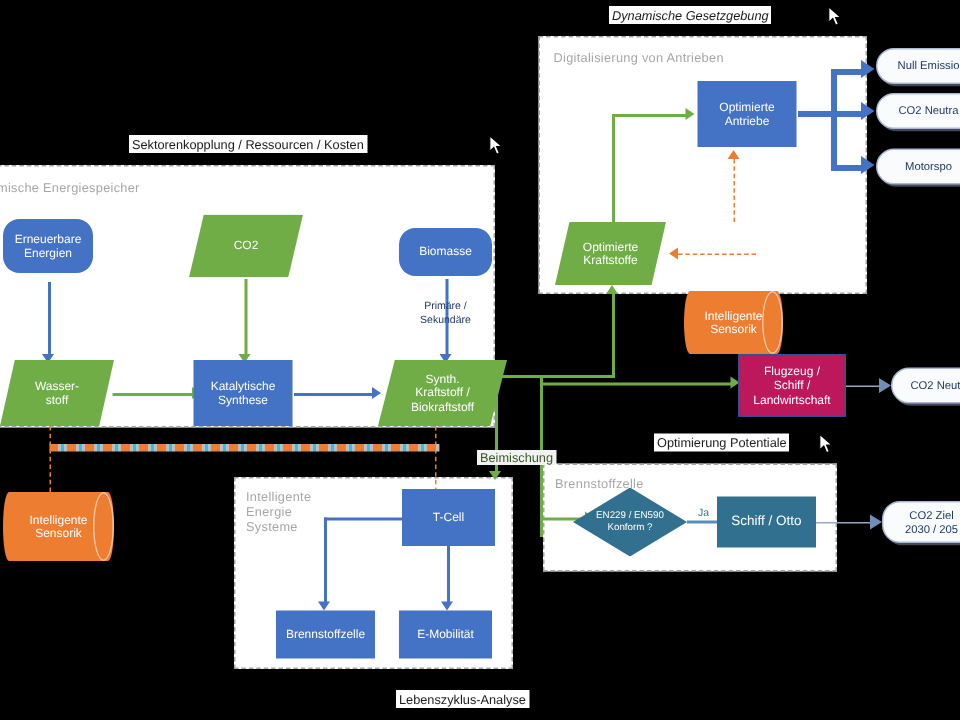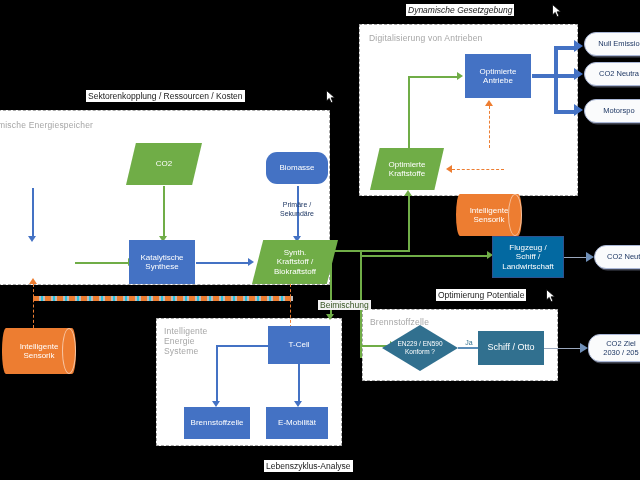--- a/index.html
+++ b/index.html
@@ -15,21 +15,21 @@
   .rule{position:absolute;height:0;border-top:1px solid #000;}
   .rule-cap{position:absolute;background:#fff;color:#1a1a1a;font-size:8.5px;
             padding:1px 2px;white-space:nowrap;border:0;}
 
   
   .node{position:absolute;display:flex;align-items:center;justify-content:center;
         text-align:center;color:#fff;font-size:8px;line-height:9.5px;box-sizing:border-box;
         white-space:pre-line;}
 
   .blue{background:#4472c4;}
-  .blue-bd{background:#0369a1;border:1px solid #2f528f;}
+  .blue-bd{background:#be185d;border:1px solid #2f528f;}
   .green{background:#70ad47;}
   .orange{background:#ed7d31;}
   .steel{background:#31708f;}
   .pill{border-radius:11px;}
   .capsule{background:#fafbfc;border:1px solid #aab7d6;border-radius:12px;color:#1f3864;
            box-shadow:1.5px 1.5px 0 rgba(150,160,190,.45);font-size:7.5px;}
   .para{clip-path:polygon(13% 0,100% 0,87% 100%,0 100%);}
   .diamond{clip-path:polygon(50% 0,100% 50%,50% 100%,0 50%);}
   .cyl{border-radius:4px/50%;position:relative;}
   .cyl:after{content:"";position:absolute;right:0;top:0;width:14px;height:100%;
@@ -120,29 +120,37 @@
   <div class="ln h-b" style="left:196px;top:262px;width:54px;"></div>
   <div class="ar ar-r-b" style="left:248px;top:258px;"></div>
 
   <div class="ln v-o" style="left:33px;top:284px;height:44px;"></div>
   <div class="ar ar-u-o" style="left:29px;top:278px;"></div>
   <div class="ln v-o" style="left:290px;top:284px;height:44px;"></div>
   <div class="ar ar-u-o" style="left:286px;top:278px;"></div>
 
   <div class="bicolor" style="left:33px;top:296px;width:260px;"></div>
 
+  <div class="node blue pill" style="left:2px;top:146px;width:60px;height:36px;">
+    <span>Erneuerbare
+Energien</span>
+  </div>
 
   <div class="node green para" style="left:126px;top:143px;width:76px;height:42px;">
     <span>CO2</span>
   </div>
 
   <div class="node blue pill" style="left:266px;top:152px;width:62px;height:32px;">
     <span>Biomasse</span>
   </div>
 
+  <div class="node green para" style="left:0px;top:240px;width:76px;height:44px;">
+    <span>Wasser-
+stoff</span>
+  </div>
 
   <div class="node green para" style="left:252px;top:240px;width:86px;height:44px;">
     <span>Synth.
 Kraftstoff /
 Biokraftstoff</span>
   </div>
 
   <div class="node blue" style="left:129px;top:240px;width:66px;height:44px;">
     <span>Katalytische
 Synthese</span>

